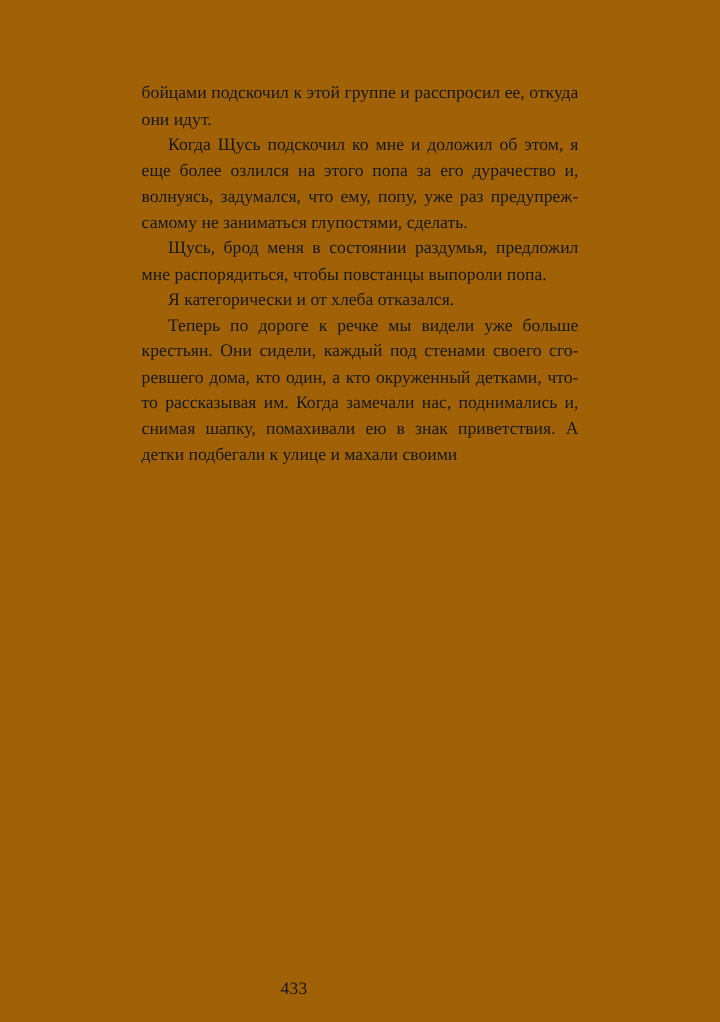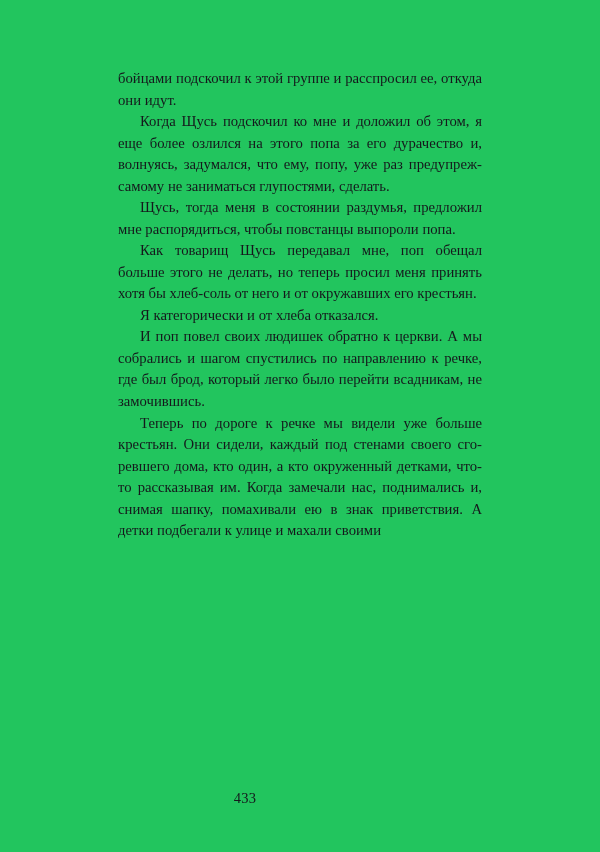--- a/index.html
+++ b/index.html
@@ -14,21 +14,21 @@
     color: #1a1a1a;
     position: relative;
     overflow: hidden;
   }
   .page {
     position: absolute;
     left: 0;
     top: 0;
     width: 600px;
     height: 852px;
-    background: #22c55e;
+    background: #a16207;
   }
   .text-block {
     position: absolute;
     left: 118px;
     top: 68px;
     width: 364px;
   }
   p.para {
     margin: 0;
     font-size: 14.7px;
@@ -38,35 +38,33 @@
     text-indent: 22px;
     hyphens: manual;
     color: #15181c;
   }
   p.para.first {
     text-indent: 0;
   }
   .folio {
     position: absolute;
     left: 0;
-    top: 790px;
+    top: 816px;
     width: 490px;
     text-align: center;
     font-size: 14.5px;
     color: #15181c;
     letter-spacing: 0.3px;
   }
 </style>
 </head>
 <body>
 
 <div class="page">
   <div class="text-block">
     <p class="para first">бойцами подскочил к этой группе и расспросил ее, от­куда они идут.</p>
     <p class="para">Когда Щусь подскочил ко мне и доложил об этом, я еще более озлился на этого попа за его дурачество и, волнуясь, задумался, что ему, попу, уже раз предупреж­самому не заниматься глупостями, сделать.</p>
-    <p class="para">Щусь, тогда меня в состоянии раздумья, предложил мне распорядиться, чтобы повстанцы выпороли попа.</p>
-    <p class="para">Как товарищ Щусь передавал мне, поп обещал больше этого не делать, но теперь просил меня при­нять хотя бы хлеб-соль от него и от окружавших его крестьян.</p>
+    <p class="para">Щусь, брод меня в состоянии раздумья, предложил мне распорядиться, чтобы повстанцы выпороли попа.</p>
     <p class="para">Я категорически и от хлеба отказался.</p>
-    <p class="para">И поп повел своих людишек обратно к церкви. А мы собрались и шагом спустились по направлению к речке, где был брод, который легко было перейти всад­никам, не замочившись.</p>
     <p class="para">Теперь по дороге к речке мы видели уже больше крестьян. Они сидели, каждый под стенами своего сго­ревшего дома, кто один, а кто окруженный детками, что-то рассказывая им. Когда замечали нас, поднима­лись и, снимая шапку, помахивали ею в знак приветст­вия. А детки подбегали к улице и махали своими</p>
   </div>
   <div class="folio">433</div>
 </div>
 
 </body></html>

